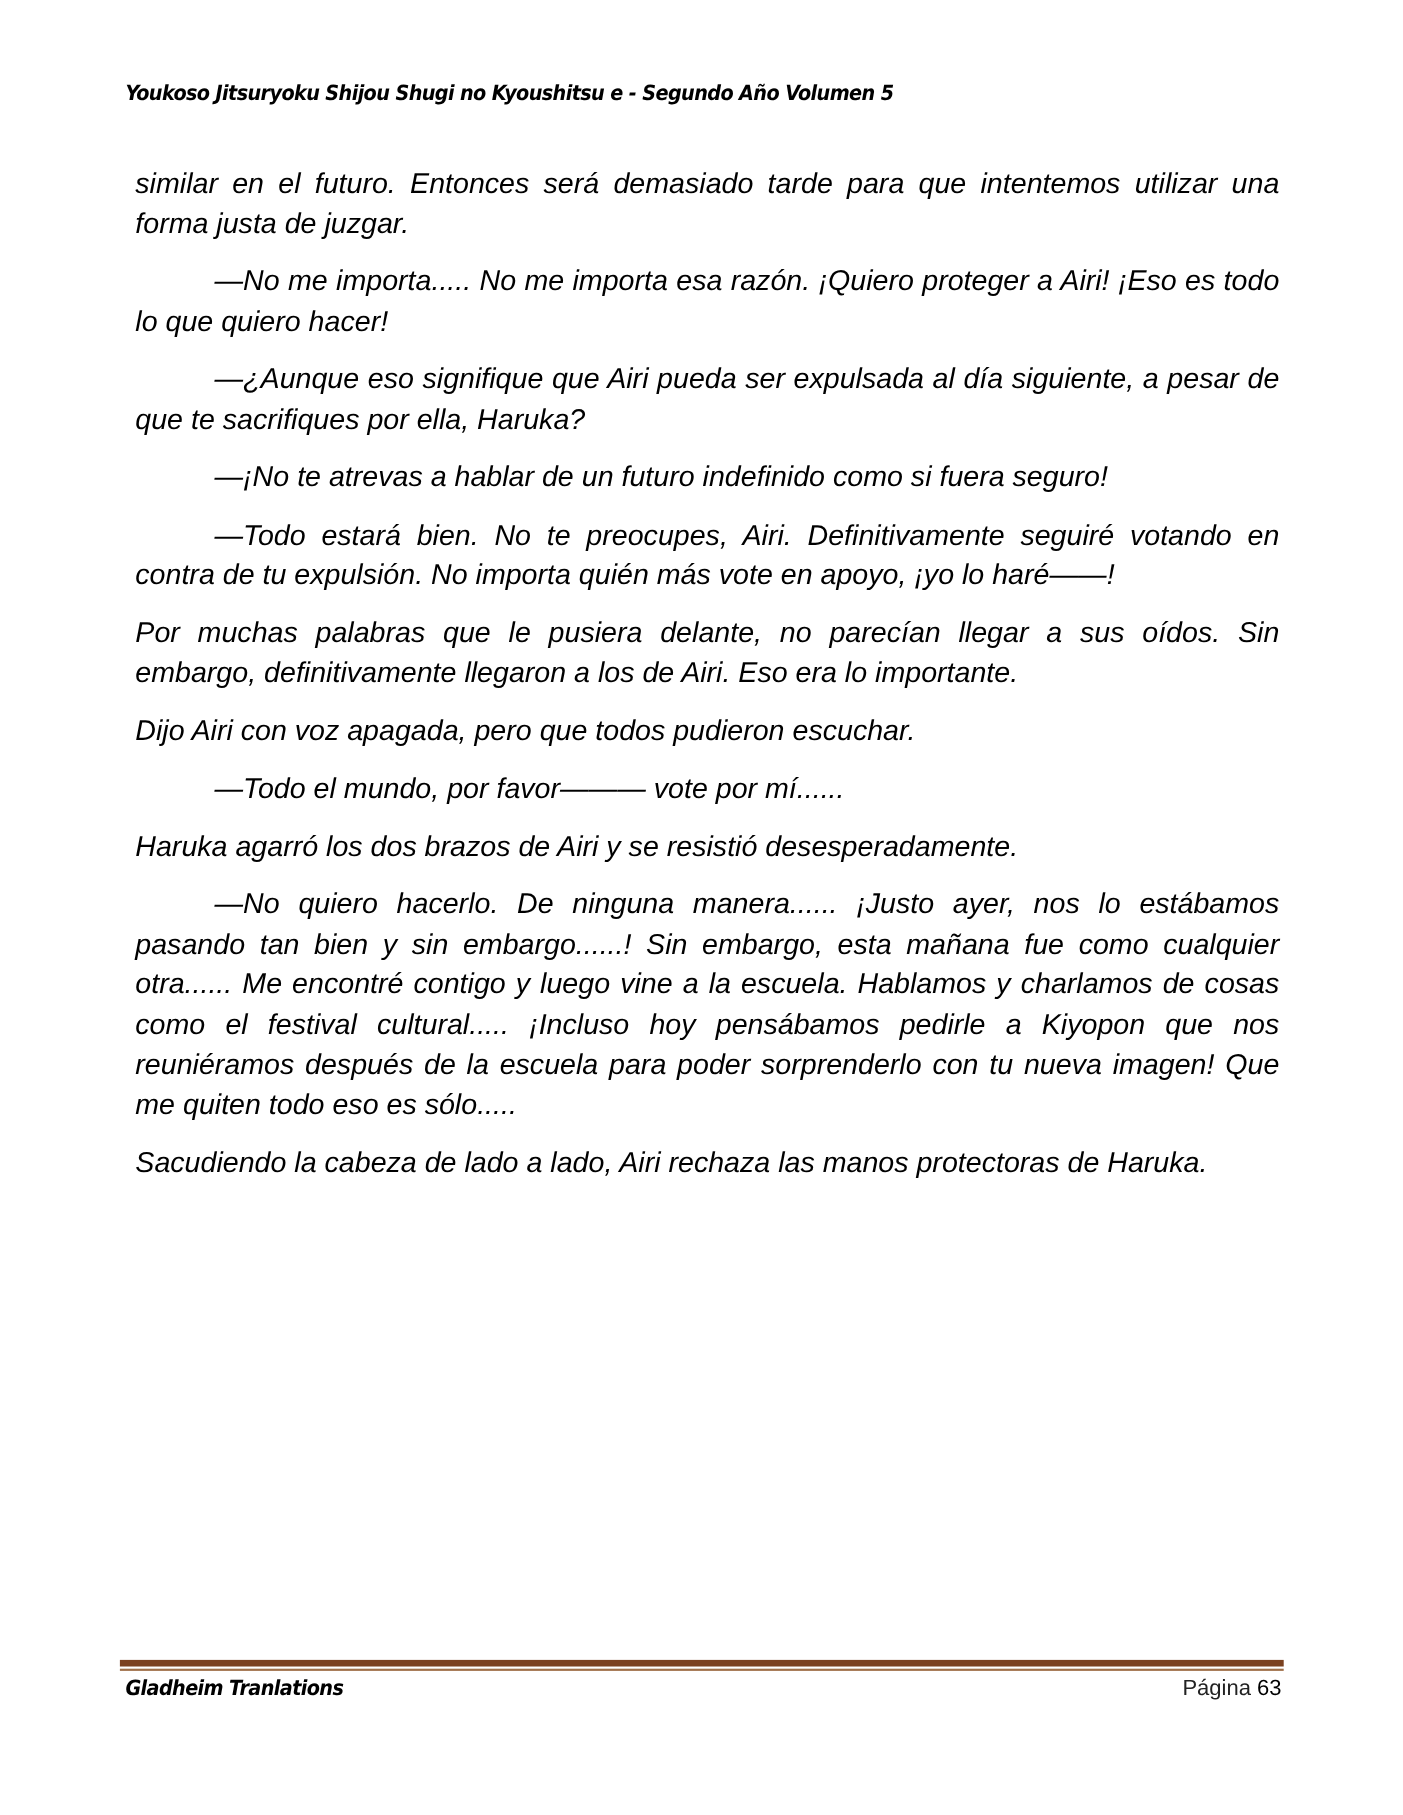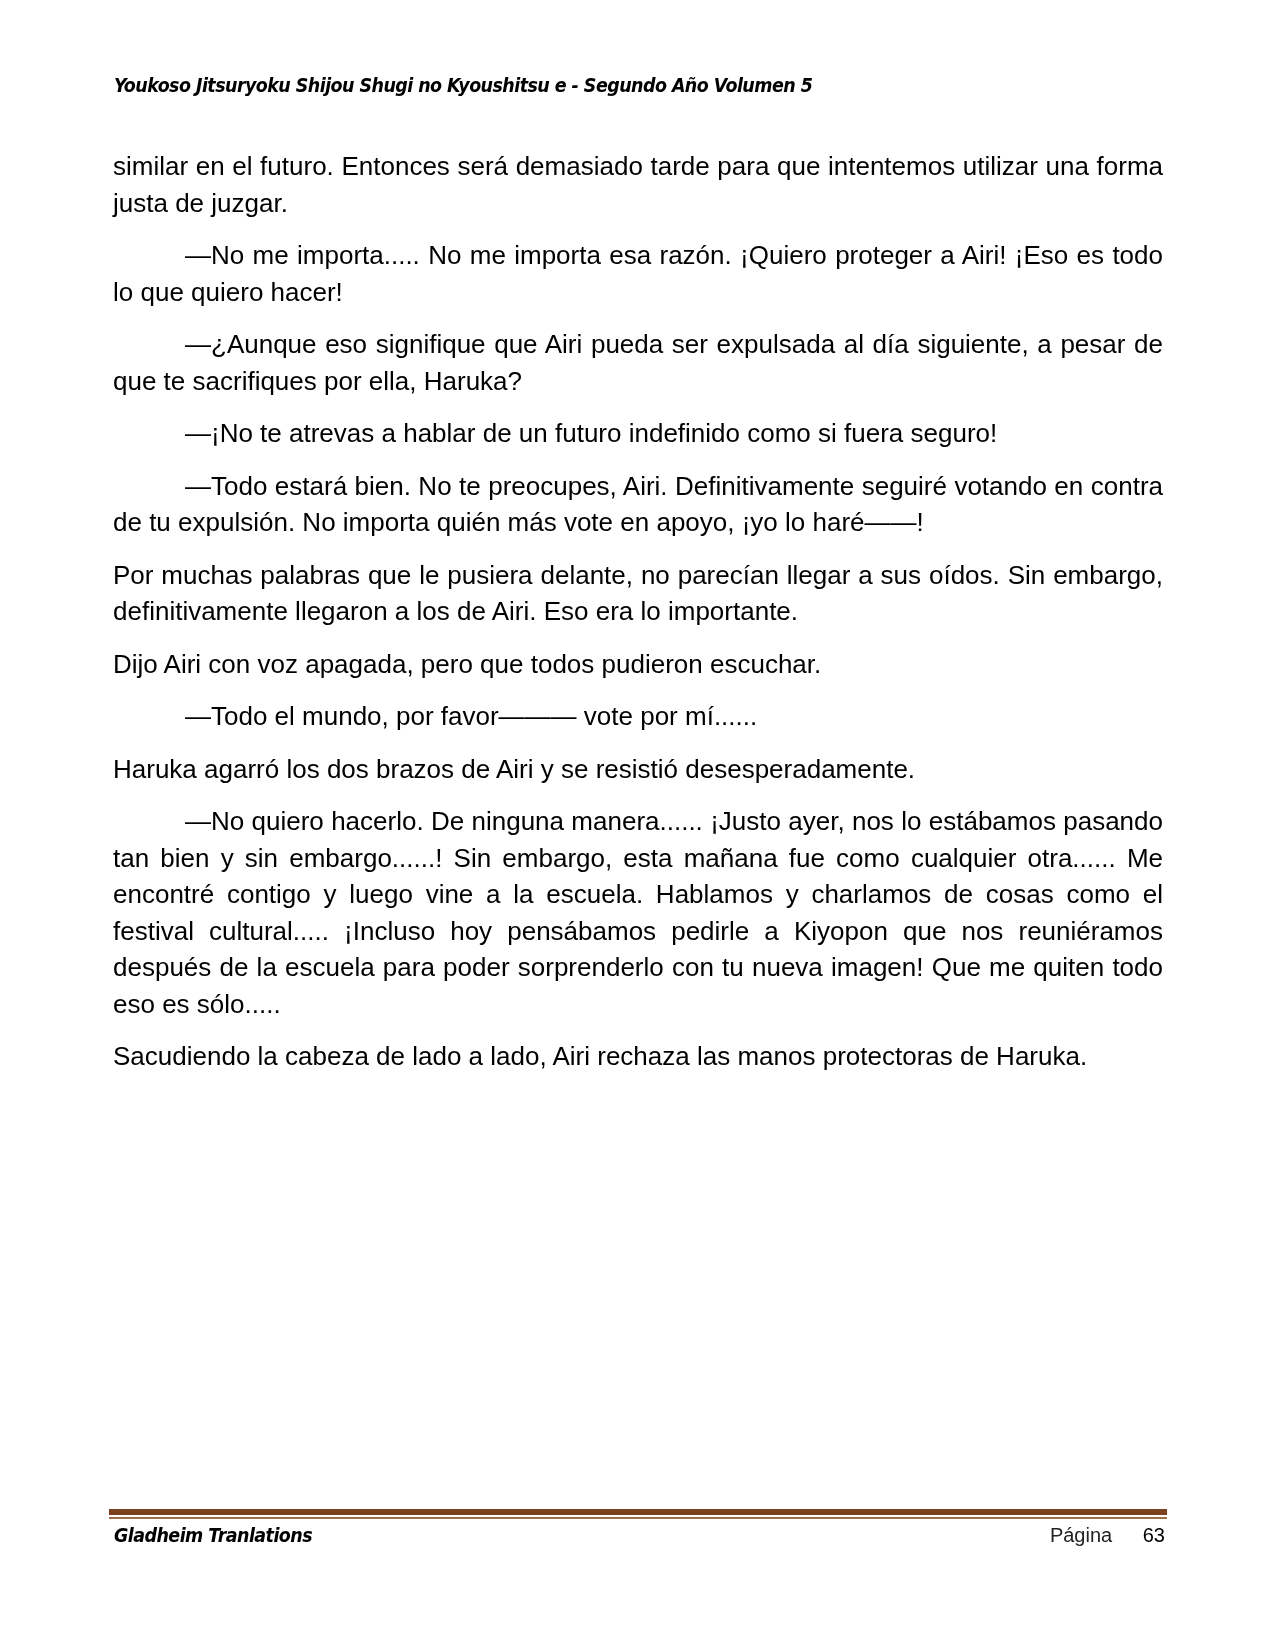--- a/index.html
+++ b/index.html
@@ -8,34 +8,34 @@
     position:absolute; left:114px; top:74px;
     font-family:"DejaVu Sans", sans-serif; font-weight:bold; font-style:italic;
     font-size:19px; letter-spacing:-0.6px; color:#000;
     transform:scaleX(0.92); transform-origin:left top;
   }
   .body-text {
     position:absolute; left:113px; top:148px; width:1050px;
     font-family:"Liberation Sans", sans-serif; font-size:26px; line-height:36.5px;
     text-align:justify;
   }
-  .para { margin:0 0 16px 0; }
+  .para { margin:0 0 16px 10px;font-style:italic; }
   .para.indent { text-indent:72px; }
   .rule-thick { position:absolute; left:109px; top:1509px; width:1058px; height:6px; background:#7b4120; }
   .rule-thin { position:absolute; left:109px; top:1517px; width:1058px; height:2px; background:#a0704a; }
   .footer-left {
     position:absolute; left:114px; top:1524px;
     font-family:"DejaVu Sans", sans-serif; font-weight:bold; font-style:italic;
     font-size:19px; letter-spacing:-0.6px; transform:scaleX(0.92); transform-origin:left top;
   }
   .footer-right {
     position:absolute; right:110px; top:1524px;
     font-family:"Liberation Sans", sans-serif; font-size:20px; color:#222;
   }
-  .footer-right .num { color:#000;margin-left:25px; }
+  .footer-right .num { color:#000; }
 </style>
 </head>
 <body>
 
 <div class="header">Youkoso Jitsuryoku Shijou Shugi no Kyoushitsu e - Segundo Año Volumen 5</div>
 
 <div class="body-text">
   <p class="para">similar en el futuro. Entonces será demasiado tarde para que intentemos utilizar una forma justa de juzgar.</p>
   <p class="para indent">—No me importa..... No me importa esa razón. ¡Quiero proteger a Airi! ¡Eso es todo lo que quiero hacer!</p>
   <p class="para indent">—¿Aunque eso signifique que Airi pueda ser expulsada al día siguiente, a pesar de que te sacrifiques por ella, Haruka?</p>

